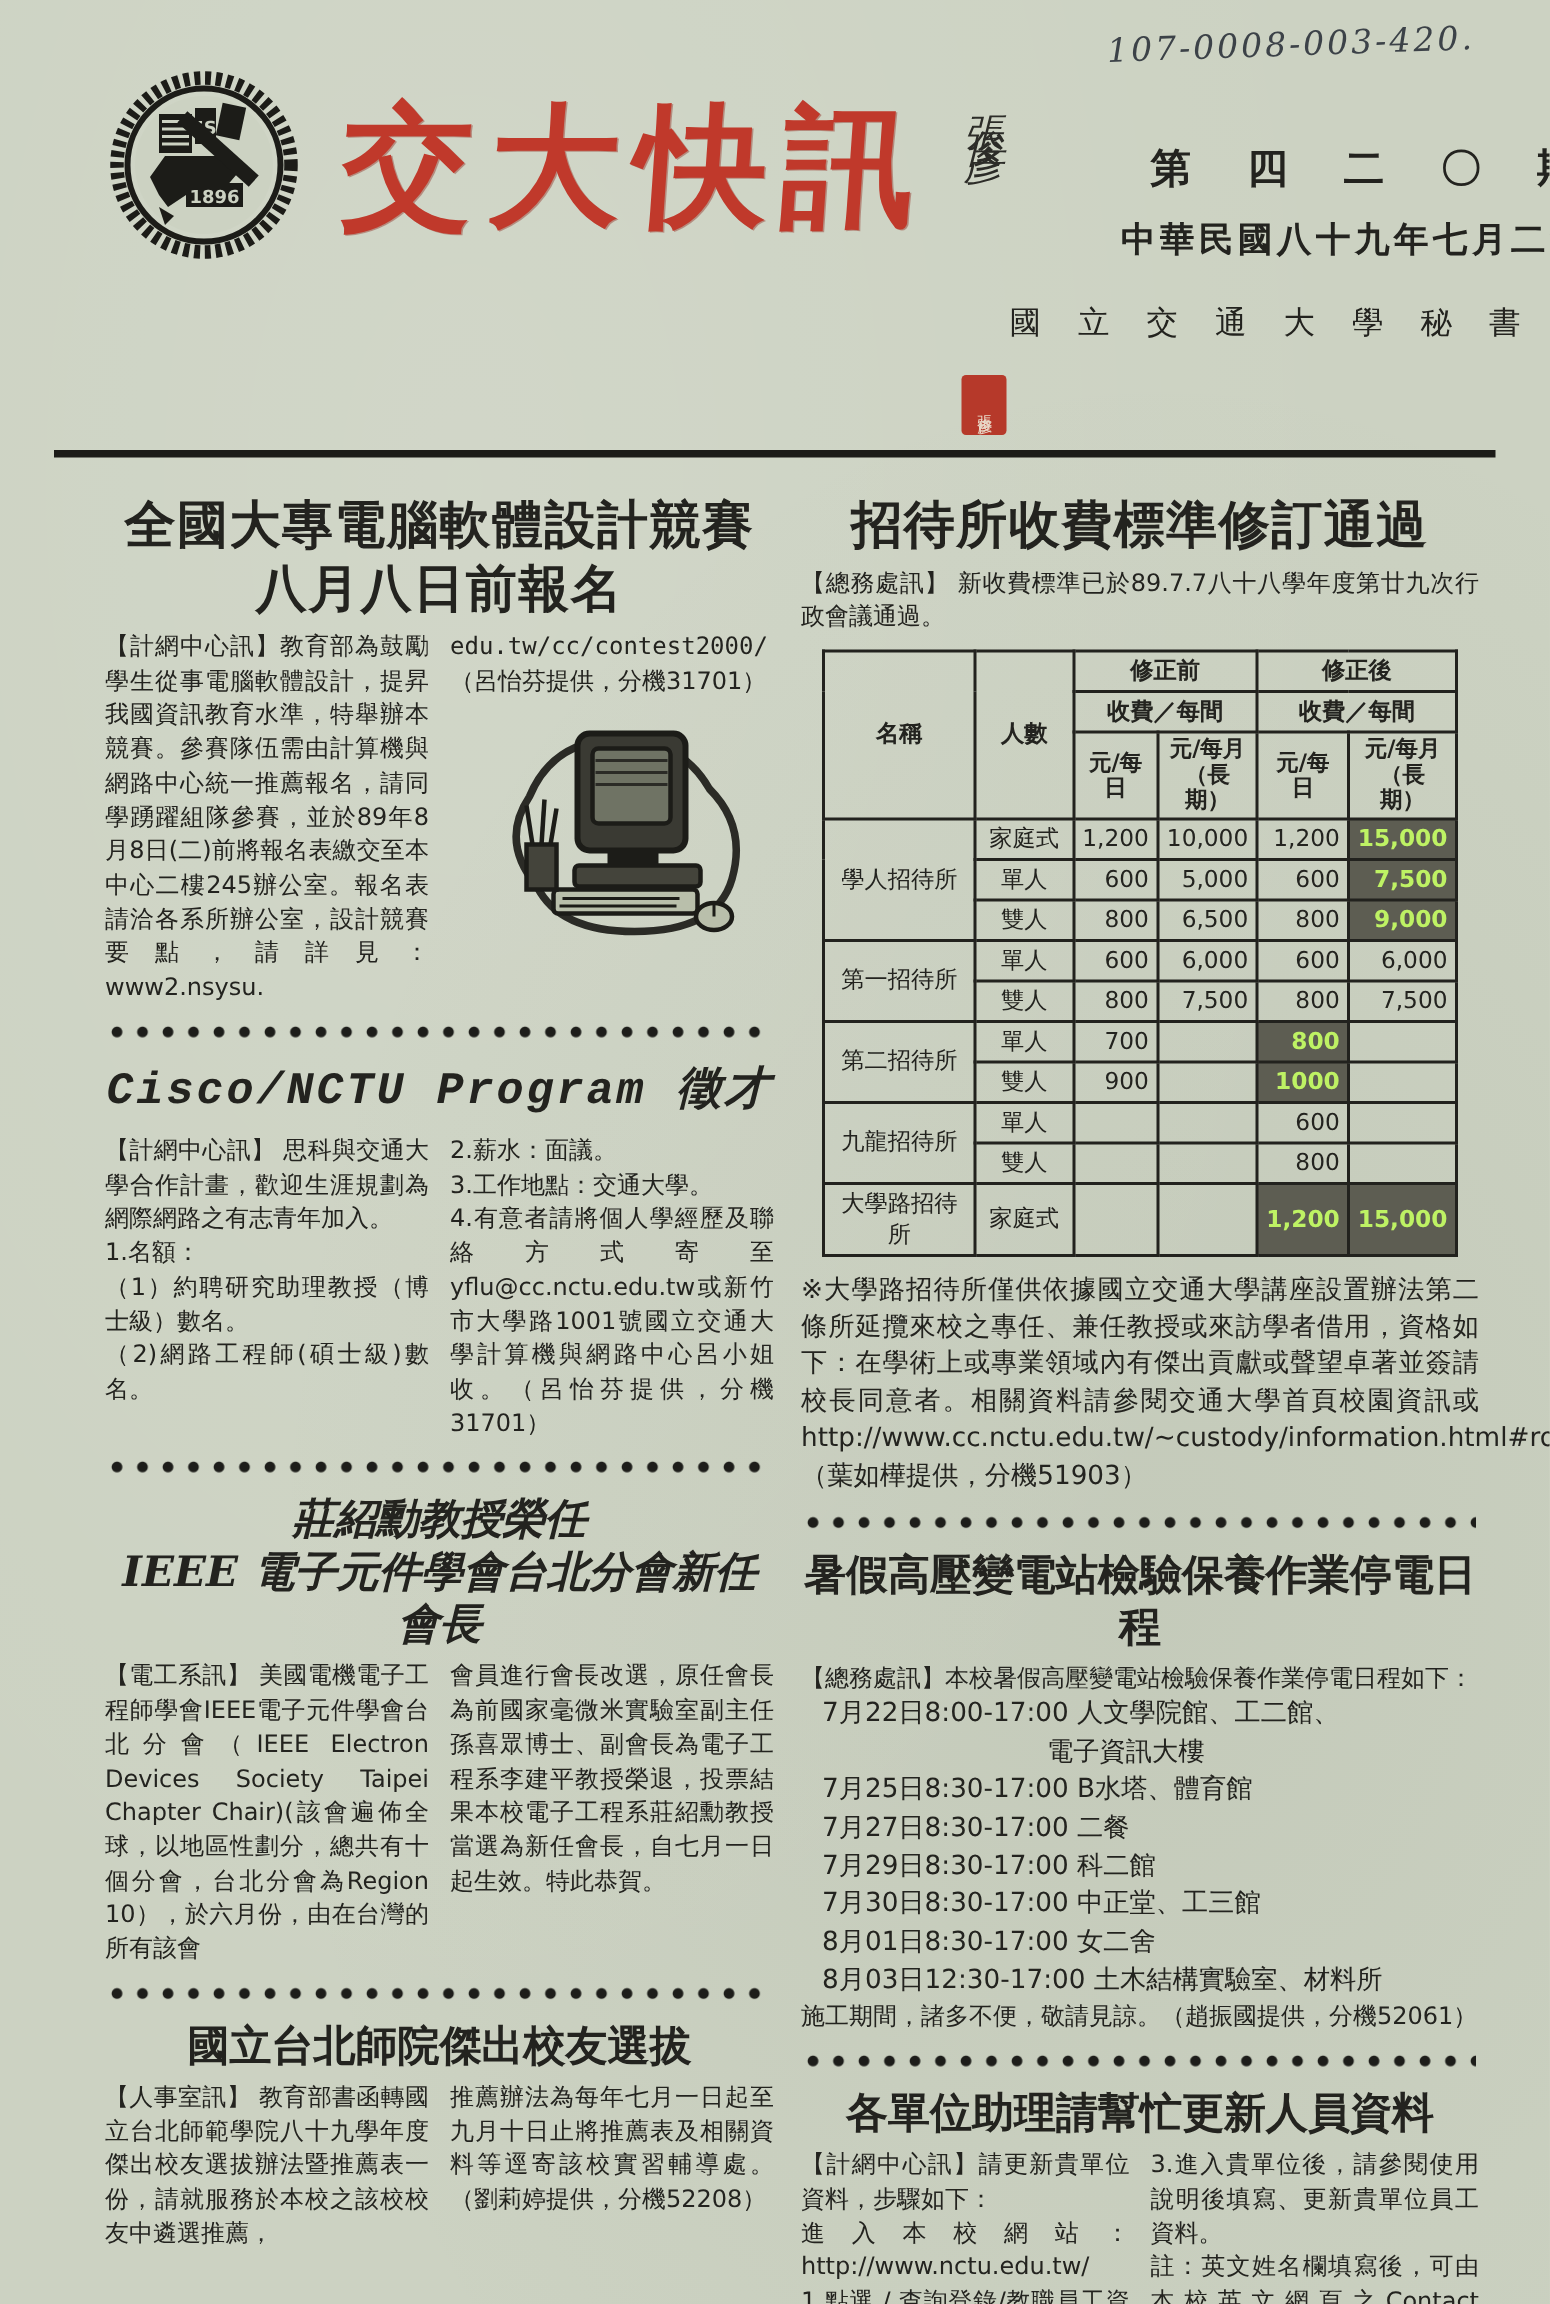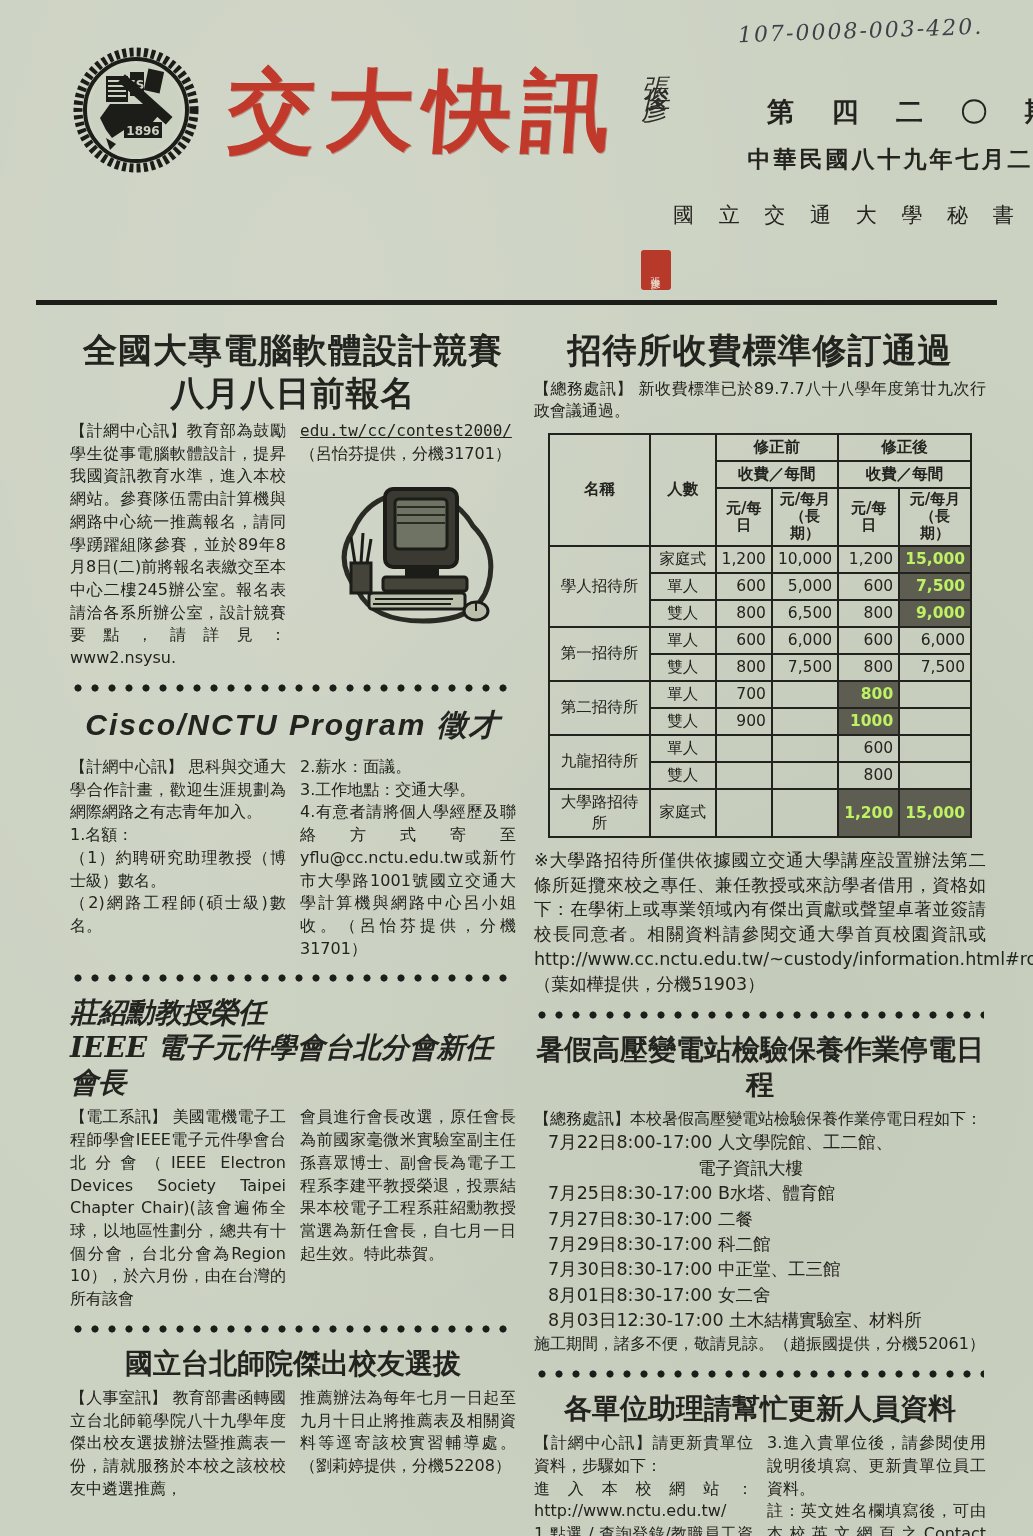--- a/index.html
+++ b/index.html
@@ -42,28 +42,28 @@
   .publisher{font-size:21px;letter-spacing:9px;margin-top:26px;white-space:nowrap;
     border-bottom:0;padding-bottom:2px;}
   .rule{height:5px;background:#1c1c18;margin:10px 36px 0 36px;}
   
   .content{display:flex;gap:18px;padding:16px 52px 0 70px;}
   .colL{width:446px;flex:0 0 auto;}
   .colR{width:452px;flex:0 0 auto;}
   .article{margin-bottom:4px;}
   h1.big{font-size:34px;font-weight:bold;text-align:center;margin:8px 0 6px 0;line-height:1.25;letter-spacing:1px;}
   h1.med{font-size:28px;font-weight:bold;text-align:center;margin:10px 0 6px 0;line-height:1.25;}
-  h1.left{text-align:left;}
+  h1.left{text-align:center;}
   .cols{display:grid;grid-template-columns:1fr 1fr;gap:14px;}
   .btxt{font-size:16px;line-height:1.42;text-align:justify;white-space:pre-line;}
-  .mono{font-family:"DejaVu Sans Mono",monospace;text-decoration:underline;}
+  .mono{font-family:"DejaVu Sans Mono",monospace;}
   .dots{height:13px;margin:12px 2px 10px 2px;
     background-image:radial-gradient(circle at 6px 6px,#1d1d1a 3.2px,transparent 3.9px);
     background-size:17px 13px;background-repeat:repeat-x;}
-  .cursive-title{font-family:Liberation Sans, sans-serif;font-style:italic;font-weight:bold;
+  .cursive-title{font-family:Liberation Mono, monospace;font-style:italic;font-weight:bold;
     font-size:30px;text-align:center;margin:6px 0 10px 0;letter-spacing:2px;}
   
   table.fees{border-collapse:collapse;margin:10px auto 6px auto;width:424px;
     font-size:15.5px;}
   table.fees th,table.fees td{border:2px solid #22221e;padding:2px 5px;text-align:center;}
   table.fees td.num{text-align:right;}
   table.fees th{font-weight:bold;}
   td.hl{background:#5d5d52;color:#bef264;font-weight:bold;}
   .small-hd{font-size:15px;line-height:1.15;}
   
@@ -123,21 +123,21 @@
   <div class="content">
 
     <div class="colL">
 
       <div class="article">
         <h1 class="big">
           <span>全國大專電腦軟體設計競賽</span><br>
           <span>八月八日前報名</span>
         </h1>
         <div class="cols">
-          <div class="btxt">【計網中心訊】教育部為鼓勵學生從事電腦軟體設計，提昇我國資訊教育水準，進入本校網站。參賽隊伍需由計算機與網路中心統一推薦報名，請同學踴躍組隊參賽，並於89年8月8日(二)前將報名表繳交至本中心二樓245辦公室。報名表請洽各系所辦公室，設計競賽要點，請詳見： www2.nsysu.</div>
+          <div class="btxt">【計網中心訊】教育部為鼓勵學生從事電腦軟體設計，提昇我國資訊教育水準，特舉辦本競賽。參賽隊伍需由計算機與網路中心統一推薦報名，請同學踴躍組隊參賽，並於89年8月8日(二)前將報名表繳交至本中心二樓245辦公室。報名表請洽各系所辦公室，設計競賽要點，請詳見： www2.nsysu.</div>
           <div>
             <div class="btxt mono">edu.tw/cc/contest2000/</div>
             <div class="btxt">（呂怡芬提供，分機31701）</div>
 
             <svg class="pc-illo" width="190" height="160" viewBox="0 0 190 160">
               <path d="M40 60 Q20 90 45 120 Q60 150 110 150 Q165 150 175 115 Q185 80 160 55 Q140 20 95 22 Q55 24 40 60 Z" fill="none" stroke="#2b2b26" stroke-width="5"></path>
               <g>
                 <rect x="72" y="18" width="72" height="78" rx="8" fill="#3a3a33" stroke="#1c1c18" stroke-width="4"></rect>
                 <rect x="82" y="28" width="52" height="50" rx="4" fill="#6f7364" stroke="#1c1c18" stroke-width="3"></rect>
                 <line x1="84" y1="36" x2="132" y2="36" stroke="#2b2b26" stroke-width="2"></line>

